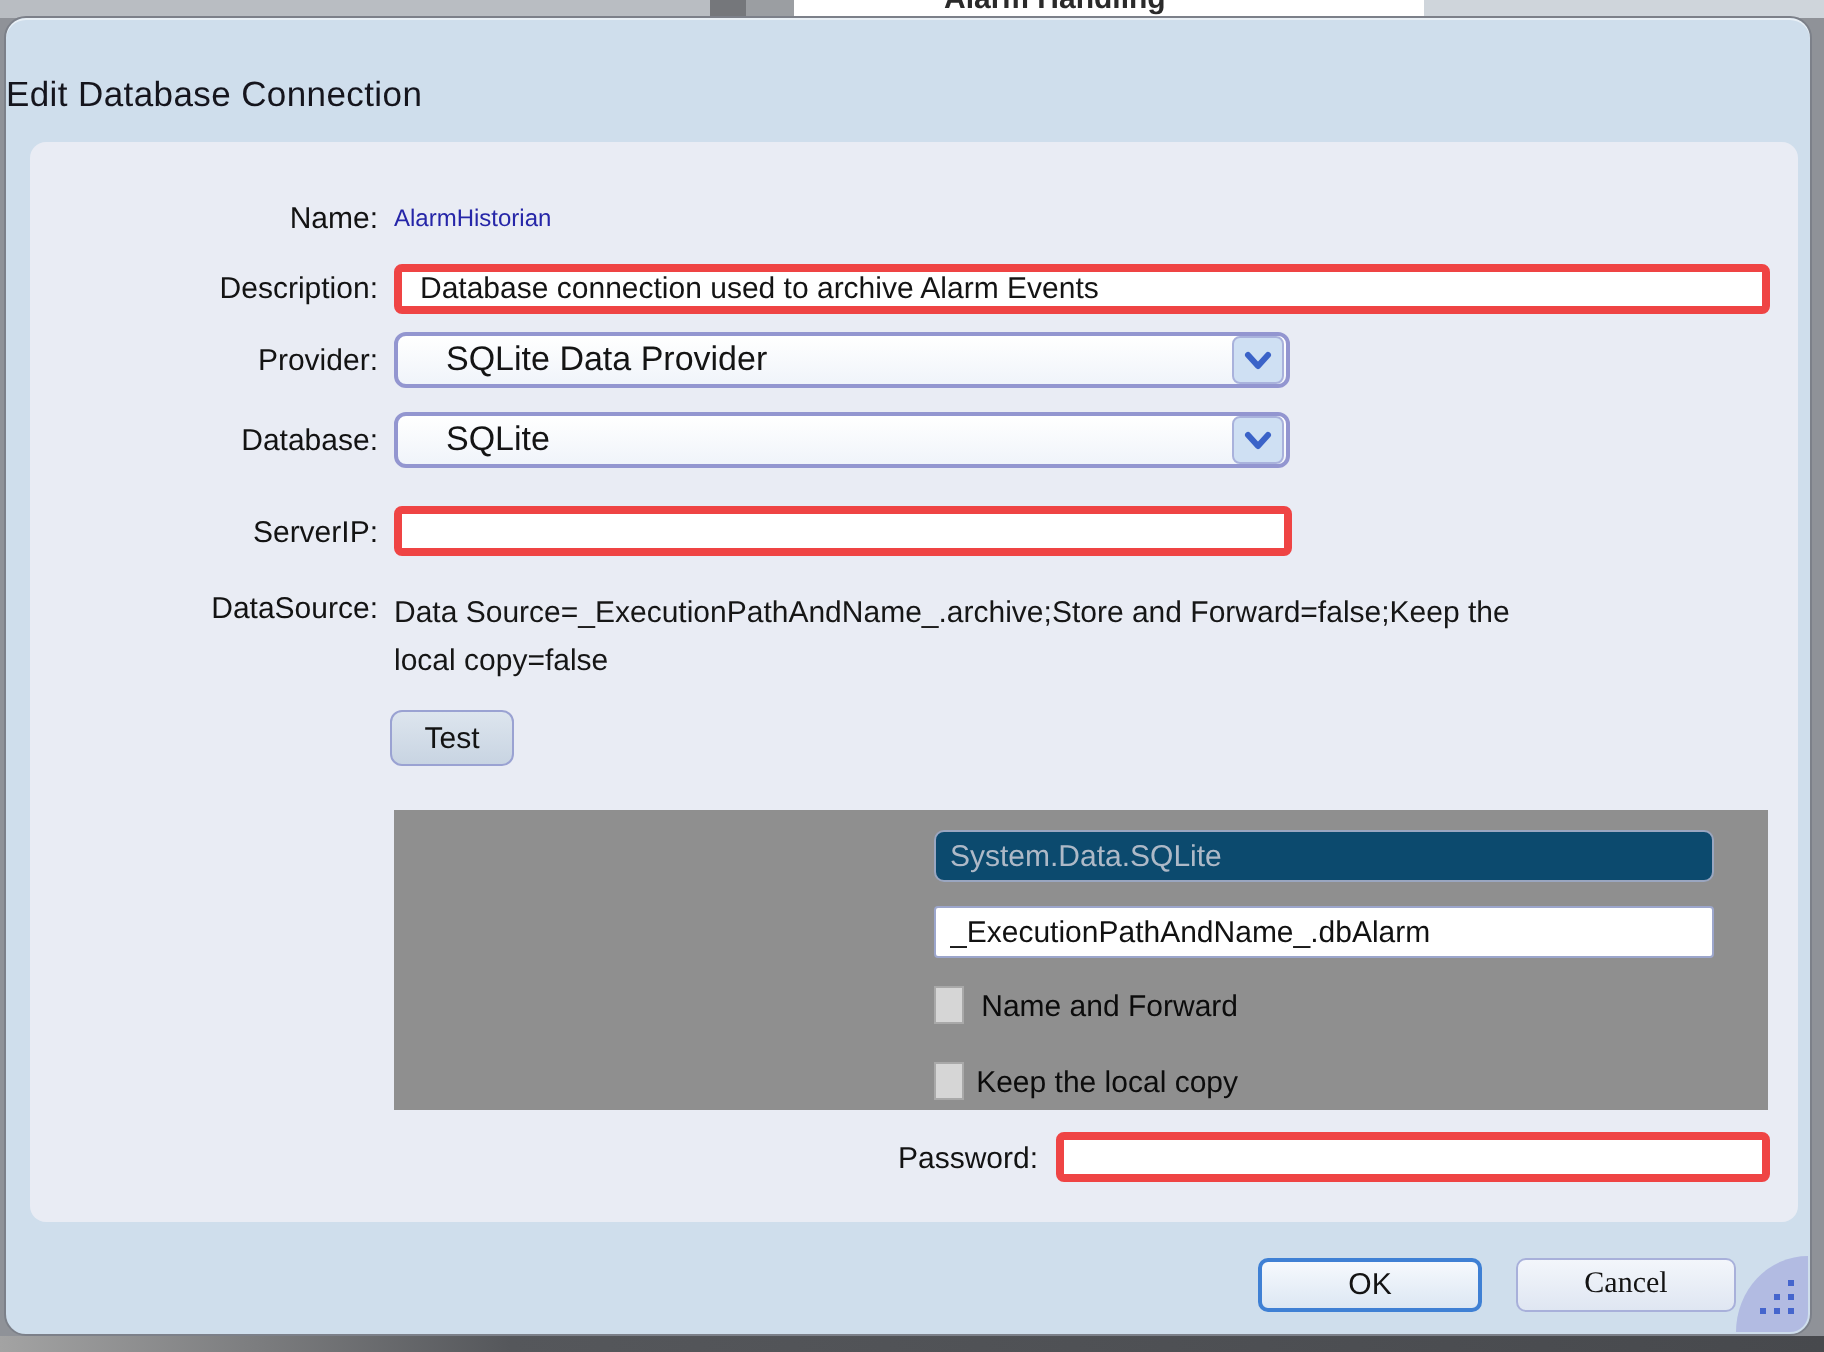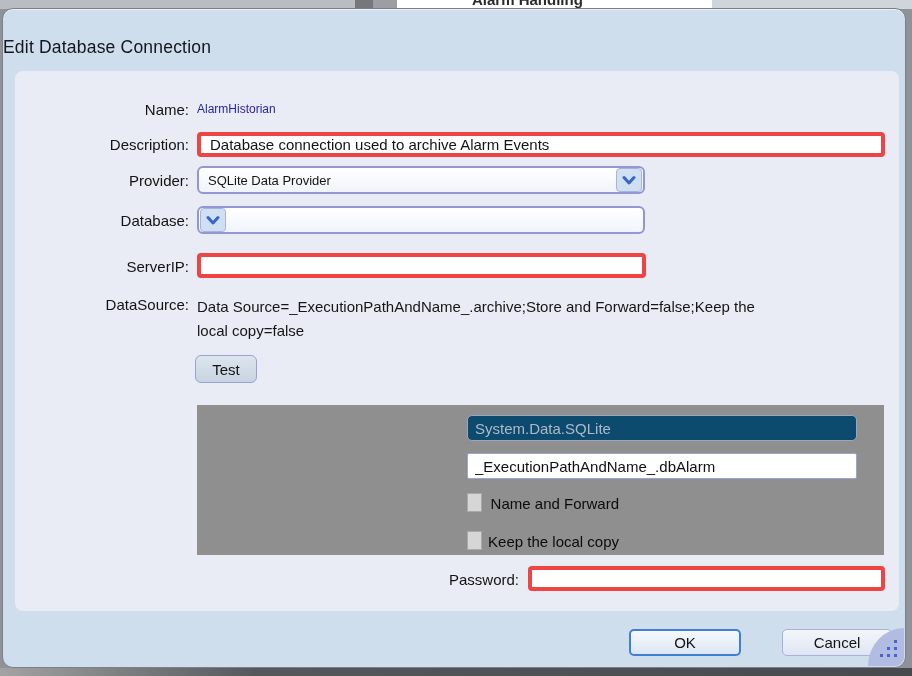--- a/index.html
+++ b/index.html
@@ -28,21 +28,21 @@
   .lbl{position:absolute;right:716px;font-size:15px;color:#131313;white-space:nowrap;line-height:17px;}
   .val-name{position:absolute;left:194px;top:92px;font-size:12px;color:#2626a8;line-height:17px;}
 
   .txt{position:absolute;box-sizing:border-box;height:25px;background:#ffffff;
        border:4px solid #ef4444;border-radius:4px;font-family:"Liberation Sans",sans-serif;
        font-size:15px;color:#141414;padding:0 9px;outline:none;}
 
   .combo{position:absolute;left:194px;width:448px;height:28px;box-sizing:border-box;
          border:2px solid #9396d0;border-radius:6px;background:linear-gradient(#ffffff,#f0f4fa);
          display:flex;align-items:center;}
-  .combo-text{flex:1;font-size:13px;color:#141414;padding-left:9px;white-space:nowrap;overflow:hidden;}
+  .combo-text{flex:1;font-size:17px;color:#141414;padding-left:24px;white-space:nowrap;overflow:hidden;}
   .combo-btn{width:24px;height:22px;margin:1px;background:#cfe0f3;border:1px solid #a9b2dc;
              border-radius:4px;display:flex;align-items:center;justify-content:center;}
 
   .ds-text{position:absolute;left:194px;top:286px;width:585px;font-size:15px;color:#161616;line-height:24px;}
 
   .btn-test{position:absolute;left:192px;top:346px;width:62px;height:28px;box-sizing:border-box;
             background:linear-gradient(#dde5ee,#c8d4e2);border:1px solid #9aa2d2;border-radius:6px;
             font-family:"Liberation Sans",sans-serif;font-size:15px;color:#131313;}
 
   .gpanel{position:absolute;left:194px;top:396px;width:687px;height:150px;background:#8f8f8f;}
@@ -52,21 +52,21 @@
   .gtxt.disabled{background:#0c4a6e;border:1px solid #9aa6c0;border-radius:5px;color:#aeb9c7;}
   .gtxt.plain{background:#ffffff;border:1px solid #9ca6cc;border-radius:2px;color:#111111;}
   .chk{position:absolute;left:270px;width:15px;height:19px;background:#d6d6d6;border:1px solid #a9a9a9;box-sizing:border-box;}
 
   .lbl-pwd{position:absolute;right:386px;top:562px;font-size:15px;color:#131313;white-space:nowrap;line-height:17px;}
 
   .btn{position:absolute;top:620px;height:27px;box-sizing:border-box;border-radius:5px;
        font-family:"Liberation Sans",sans-serif;font-size:15px;color:#131313;
        background:linear-gradient(#f6f9fd,#dce7f3);}
   .btn-ok{left:626px;width:112px;border:2px solid #3f80d4;}
-  .btn-cancel{left:779px;width:110px;border:1px solid #a8b0da;background:linear-gradient(#f3f6fb,#dfe6f2);}
+  .btn-cancel{left:755px;width:110px;border:1px solid #a8b0da;background:linear-gradient(#f3f6fb,#dfe6f2);font-family:Liberation Serif, serif;}
 
   .grip{position:absolute;right:1px;bottom:1px;width:36px;height:38px;background:#b2bbe2;
         border-top-left-radius:100% 100%;border-bottom-right-radius:9px;}
   .grip i{position:absolute;width:3px;height:3px;background:#4565cd;}
   .d1{left:26px;top:26px;} .d2{left:19px;top:26px;} .d3{left:12px;top:26px;}
   .d4{left:26px;top:19px;} .d5{left:19px;top:19px;} .d6{left:26px;top:12px;}
 </style>
 </head>
 <body>
 
@@ -97,20 +97,21 @@
       <span class="combo-text">SQLite Data Provider</span>
       <span class="combo-btn">
         <svg width="14" height="11" viewBox="0 0 14 11">
           <polyline points="2,2.5 7,8 12,2.5" fill="none" stroke="#3b63c8" stroke-width="3" stroke-linecap="round" stroke-linejoin="round"></polyline>
         </svg>
       </span>
     </div>
 
     <span class="lbl" style="top:203px">Database:</span>
     <div class="combo" style="top:197px">
+      <span class="combo-text">SQLite</span>
       <span class="combo-btn">
         <svg width="14" height="11" viewBox="0 0 14 11">
           <polyline points="2,2.5 7,8 12,2.5" fill="none" stroke="#3b63c8" stroke-width="3" stroke-linecap="round" stroke-linejoin="round"></polyline>
         </svg>
       </span>
     </div>
 
     <span class="lbl" style="top:249px">ServerIP:</span>
     <input class="txt" style="left: 194px; top: 244px; width: 449px;" value="">
 

